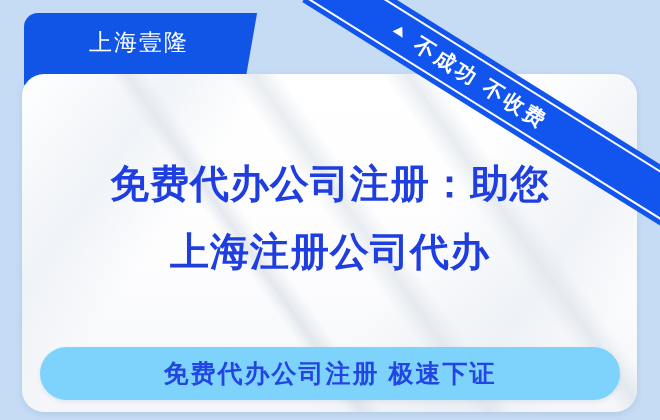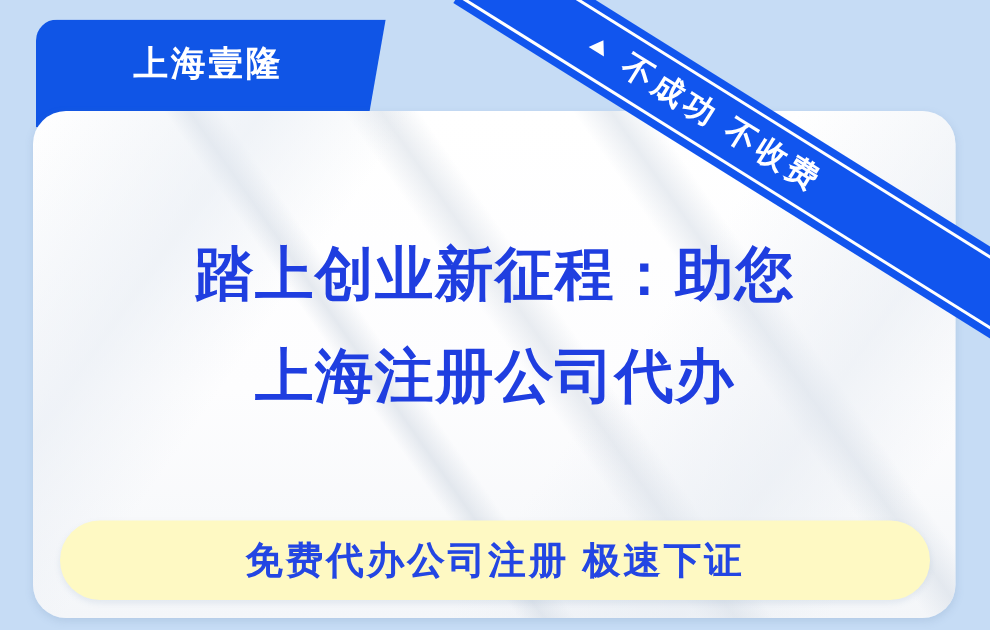--- a/index.html
+++ b/index.html
@@ -80,21 +80,21 @@
     clip-path: polygon(0 0, 92.5% 0, 87.5% 100%, 0 100%);
   }
   .tab-label {
     position: absolute;
     left: 64px;
     top: 27px;
     width: 150px;
     text-align: center;
     color: #ffffff;
     font-size: 23px;
-    font-weight: 700;
+    font-weight: 400;
     letter-spacing: 2px;
     line-height: 30px;
     white-space: nowrap;
   }
 
   
   .ribbon {
     position: absolute;
     left: 316px;
     top: -46px;
@@ -155,21 +155,21 @@
   .headline-line { display: block; }
 
   
   .pill {
     position: absolute;
     left: 40px;
     top: 347px;
     width: 580px;
     height: 53px;
     border-radius: 28px;
-    background: #fef9c3;
+    background: #7dd3fc;
     box-shadow: 0 2px 4px rgba(120,150,185,0.16);
     display: flex;
     align-items: center;
     justify-content: center;
   }
   .pill-text {
     color: #2346e3;
     font-size: 25px;
     font-weight: 700;
     letter-spacing: 2px;
@@ -185,21 +185,21 @@
 
   <div class="tab"></div>
   <div class="tab-label">上海壹隆</div>
 
   <div class="card">
     <div class="card-sheen"></div>
     <div class="card-sheen2"></div>
   </div>
 
   <div class="headline">
-    <span class="headline-line">踏上创业新征程：助您</span>
+    <span class="headline-line">免费代办公司注册：助您</span>
     <span class="headline-line">上海注册公司代办</span>
   </div>
 
   <div class="pill">
     <span class="pill-text">免费代办公司注册 极速下证</span>
   </div>
 
   <div class="ribbon">
     <div class="ribbon-line-top"></div>
     <div class="ribbon-line-bottom"></div>

